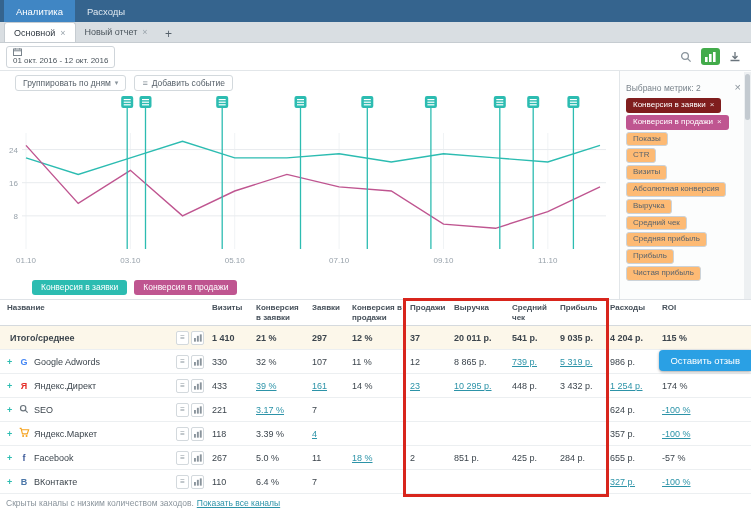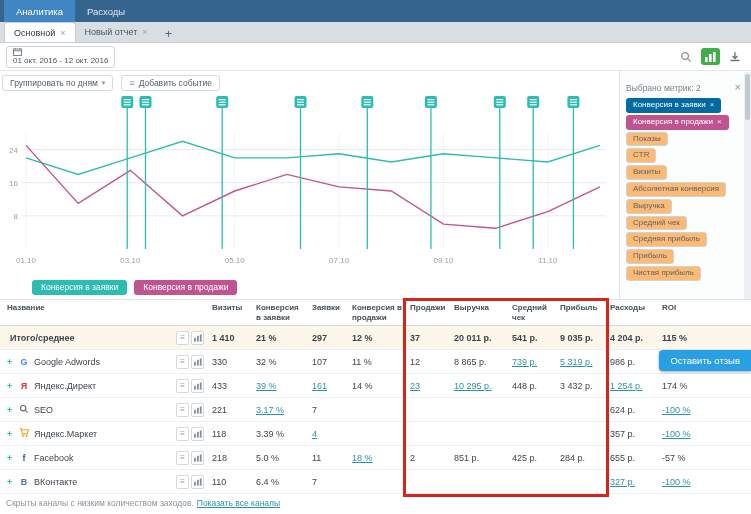--- a/index.html
+++ b/index.html
@@ -25,21 +25,21 @@
   .datebox svg { display:block; }
   .quick { display:flex; gap:16px; font-size:9px; font-weight:bold; color:#2e7ba6; }
   .quick span { cursor:pointer; }
   .toolbar-right { margin-left:auto; display:flex; align-items:center; gap:9px; padding-right:4px; }
   .tb-icon { cursor:pointer; display:flex; align-items:center; justify-content:center; }
   .green-btn { width:19px; height:17px; background:#42ab4a; border-radius:3px; }
 
   
   .main { display:flex; height:228px; }
   .left { flex:1; position:relative; overflow:hidden; }
-  .chart-controls { display:flex; gap:8px; padding:4px 0 2px 2px; height:22px; }
+  .chart-controls { display:flex; gap:8px; padding:4px 0 2px 15px; height:22px; }
   .ctrl { border:1px solid #d3d9dd; border-radius:3px; padding:2px 7px; font-size:8.5px; color:#555f68; background:#fff; display:flex; align-items:center; gap:4px; cursor:pointer; }
   .ctrl .caret { font-size:7px; color:#8a949c; }
   .ctrl .mini-ham { font-size:9px; color:#8a949c; }
   #chart { line-height:0; }
   .legend { display:flex; gap:7px; padding:3px 0 0 32px; }
   .pill { color:#fff; font-size:8.5px; padding:3px 9px; border-radius:3px; cursor:pointer; line-height:1; }
 
   
   .sidebar { width:132px; border-left:1px solid #e2e6e9; background:#fcfdfd; padding:5px 10px 0 6px; overflow:hidden; }
   .search-box { display:flex; align-items:center; gap:4px; border:1px solid #cfd5da; border-radius:3px; background:#fff; padding:1px 4px; height:17px; }
@@ -228,21 +228,21 @@
           <span class="pill" style="background: rgb(191, 85, 144);">Конверсия в продажи</span>
         </div>
     </div>
 
     <aside class="sidebar">
       <div class="selected-row">
         <span>Выбрано метрик: 2</span>
         <span class="panel-close">×</span>
       </div>
       <div id="chips">
-          <div class="chip sel" style="background: #0369a1;">Конверсия в заявки<span class="x">×</span></div>
+          <div class="chip sel" style="background: #7f1d1d;">Конверсия в заявки<span class="x">×</span></div>
           <div class="chip sel" style="background: rgb(191, 85, 144);">Конверсия в продажи<span class="x">×</span></div>
           <div class="chip">Показы</div>
           <div class="chip">CTR</div>
           <div class="chip">Визиты</div>
           <div class="chip">Абсолютная конверсия</div>
           <div class="chip">Выручка</div>
           <div class="chip">Средний чек</div>
           <div class="chip">Средняя прибыль</div>
           <div class="chip">Прибыль</div>
           <div class="chip">Чистая прибыль</div>
@@ -487,21 +487,21 @@
           <span class="abtn">≡</span>
           <span class="abtn">
             <svg width="8" height="8" viewBox="0 0 11 10">
               <rect x="0" y="5" width="2.6" height="5" fill="#8a949c"></rect>
               <rect x="4" y="2" width="2.6" height="8" fill="#8a949c"></rect>
               <rect x="8" y="0" width="2.6" height="10" fill="#8a949c"></rect>
             </svg>
           </span>
         </div>
         <div class="td">
-          <span>218</span>
+          <span>267</span>
         </div>
         <div class="td">
           <span>5.0 %</span>
         </div>
         <div class="td">
           <span>11</span>
         </div>
         <div class="td">
           <a class="lnk">18 %</a>
         </div>

